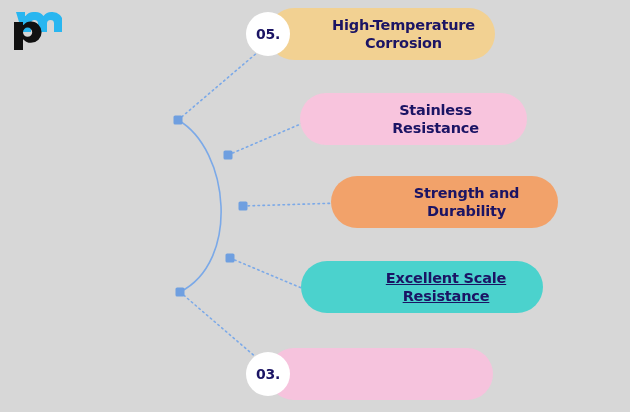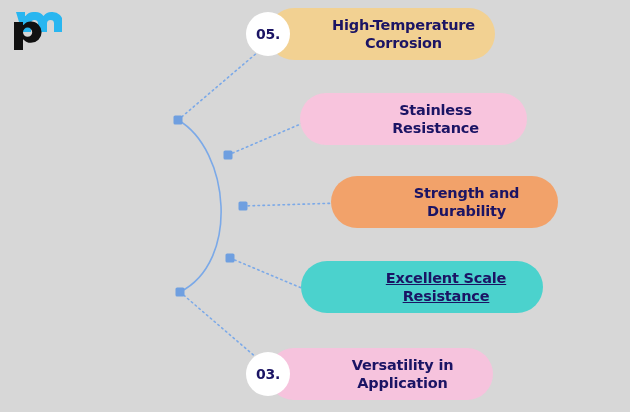--- a/index.html
+++ b/index.html
@@ -155,18 +155,16 @@
   </div>
 
   <div class="item" style="left: 301px; top: 261px; width: 242px;">
     <div class="pill" style="width: 242px; background: rgb(75, 210, 205);"></div>
     <div class="pill-label" style="left: 48px; width: 194px; text-decoration: underline;">Excellent Scale
 Resistance</div>
   </div>
 
   <div class="item" style="left: 268px; top: 348px; width: 225px;">
     <div class="pill" style="width: 225px; background: rgb(246, 195, 221);"></div>
-    <div class="pill-label" style="left: 44px; width: 181px;">Versatility in
-Application</div>
     <div class="num-badge">03.</div>
   </div>
 
 </div>
 
 </body></html>

